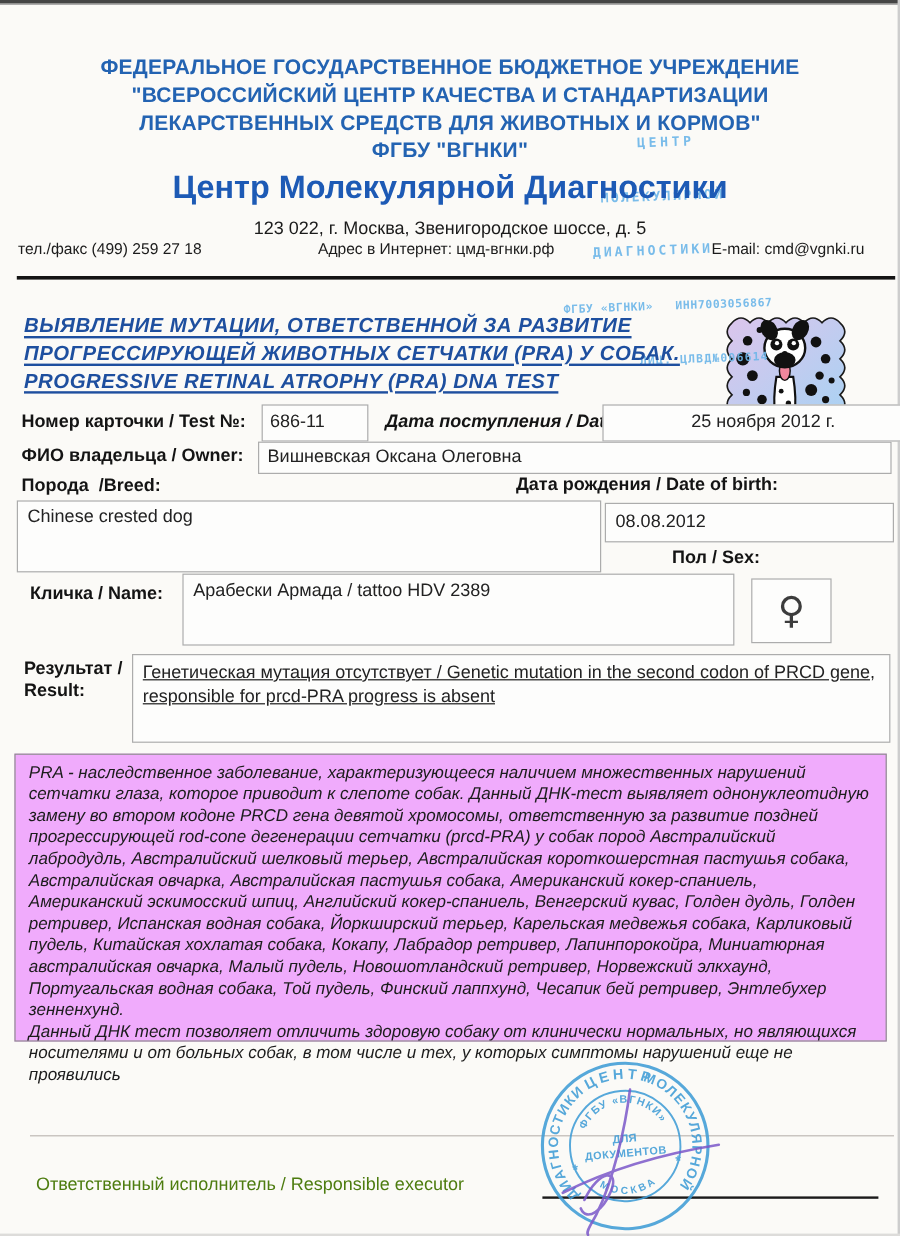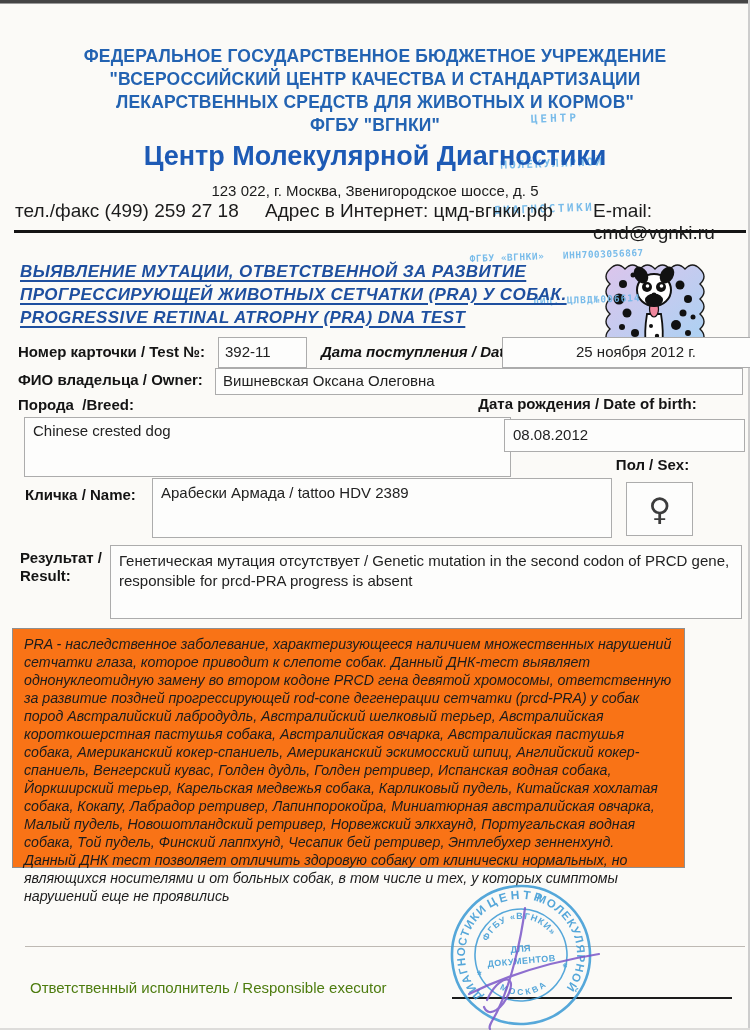--- a/index.html
+++ b/index.html
@@ -10,45 +10,45 @@
   .edge-top{left:0;top:0;width:750px;height:3px;background:#454545;}
   .edge-top2{left:0;top:3px;width:750px;height:1px;background:#9a9a9a;}
   .edge-right{right:0;top:0;width:2px;height:1030px;background:#cdcdcd;}
   .edge-bottom{left:0;bottom:0;width:750px;height:2px;background:#dddcda;}
   
   .org{left:0;top:45px;width:750px;text-align:center;z-index:2;}
   .org div{font-size:17.5px;font-weight:bold;line-height:23px;color:#2363b2;letter-spacing:.2px;}
   .center-name{left:0;top:141px;width:750px;text-align:center;font-size:27px;font-weight:bold;
                color:#1d5ab5;z-index:2;}
   .address{left:0;top:182px;width:750px;text-align:center;font-size:15px;color:#1b1b1b;z-index:2;}
-  .contact{top:200px;font-size:19px;color:#1b1b1b;z-index:2;}
+  .contact{top:200px;font-size:13px;color:#1b1b1b;z-index:2;}
   .rule{left:14px;top:230px;width:732px;height:3px;background:#141414;}
   
   .corner-stamp{left:468px;top:80px;width:230px;z-index:1;transform:rotate(-2deg);
                 color:#6fb7e9;font-family:"DejaVu Sans Mono",monospace;font-weight:bold;
                 line-height:15px;opacity:.92;white-space:pre;}
   .cs1{margin-left:66px;font-size:11px;letter-spacing:3px;}
   .cs2{margin-left:34px;font-size:11px;letter-spacing:2px;}
   .cs3{margin-left:26px;font-size:11px;letter-spacing:2.5px;}
   .cs4{font-size:9.5px;letter-spacing:.5px;margin-top:2px;}
   .cs5{margin-left:62px;font-size:9.5px;letter-spacing:1px;}
   
   .doc-title{left:20px;top:260px;width:580px;z-index:2;}
   .doc-title div{font-size:17px;font-weight:bold;font-style:italic;line-height:23px;color:#1e4f9f;letter-spacing:.4px;}
   .doc-title span{text-decoration:underline;text-decoration-thickness:1.5px;text-underline-offset:3px;}
   
   .lbl{font-size:15px;font-weight:bold;color:#141414;white-space:pre;}
   .val{font-size:15px;color:#222;}
   .box{border:1.5px solid #acacac;background:#fdfdfc;box-sizing:border-box;}
-  .tr{text-align:center;}
+  .tr{text-align:left;}
   .sex-sym{font-family:"DejaVu Sans",sans-serif;font-size:31px;color:#3c3c3c;font-weight:400;
            width:100%;text-align:center;line-height:52px;}
   
-  .info-box{left:12px;top:628px;width:673px;height:240px;border:1.5px solid #8f8f8f;
-            box-sizing:border-box;padding:6px 11px;background:#f97316;}
+  .info-box{left:12px;top:628px;width:727px;height:240px;border:1.5px solid #8f8f8f;
+            box-sizing:border-box;padding:6px 11px;background:#f0abfc;}
   .info-box div{font-style:italic;font-size:14.2px;line-height:18px;color:#1c1c1c;}
   .faint-line{left:25px;top:946px;width:720px;height:1px;background:#beb9b3;}
   .exec{left:30px;top:979px;font-size:15px;color:#4d7c0f;}
   .sig-line{left:452px;top:997px;width:280px;height:2px;background:#1b1b1b;}
   svg text{font-family:"Liberation Sans",sans-serif;}
 </style>
 </head>
 <body>
 
 <div class="page">
@@ -127,55 +127,55 @@
         <circle cx="64" cy="33" r="5" fill="#111"></circle>
       <circle cx="50.5" cy="32" r="1.8" fill="#fff"></circle>
         <circle cx="64.5" cy="32" r="1.8" fill="#fff"></circle>
       <ellipse cx="57" cy="46" rx="9" ry="6.5" fill="#111"></ellipse>
       <circle cx="57" cy="41" r="2.4" fill="#111"></circle>
     </g>
   </svg>
 
   <div class="abs lbl" style="left:18px;top:343px;">Номер карточки / Test №:</div>
   <div class="abs box" style="left:218px;top:337px;width:89px;height:31px;">
-    <div class="val" style="padding:5px 6px;">392-11</div>
+    <div class="val" style="padding:5px 6px;">686-11</div>
   </div>
   <div class="abs lbl" style="left:321px;top:343px;font-style:italic;">Дата поступления / Date:</div>
   <div class="abs box" style="left:502px;top:337px;width:268px;height:31px;text-align:center;">
     <div class="val" style="padding:5px 6px;">25 ноября 2012 г.</div>
   </div>
 
   <div class="abs lbl" style="left:18px;top:371px;">ФИО владельца / Owner:</div>
   <div class="abs box" style="left:215px;top:368px;width:528px;height:27px;">
     <div class="val" style="padding:3px 7px;">Вишневская Оксана Олеговна</div>
   </div>
 
   <div class="abs lbl" style="left:18px;top:396px;">Порода  /Breed:</div>
   <div class="abs lbl tr" style="left:430px;top:395px;width:315px;">Дата рождения / Date of birth:</div>
 
-  <div class="abs box" style="left:24px;top:417px;width:487px;height:60px;">
+  <div class="abs box" style="left:14px;top:417px;width:487px;height:60px;">
     <div class="val" style="padding:4px 8px;">Chinese crested dog</div>
   </div>
   <div class="abs box" style="left:504px;top:419px;width:241px;height:33px;">
     <div class="val" style="padding:6px 8px;">08.08.2012</div>
   </div>
 
   <div class="abs lbl tr" style="left:560px;top:456px;width:185px;">Пол / Sex:</div>
 
   <div class="abs lbl" style="left:25px;top:486px;">Кличка / Name:</div>
   <div class="abs box" style="left:152px;top:478px;width:460px;height:60px;">
     <div class="val" style="padding:5px 8px;">Арабески Армада / tattoo HDV 2389</div>
   </div>
   <div class="abs box" style="left:626px;top:482px;width:67px;height:54px;">
     <div class="sex-sym">♀</div>
   </div>
 
   <div class="abs lbl" style="left:20px;top:549px;">Результат /</div>
   <div class="abs lbl" style="left:20px;top:567px;">Result:</div>
-  <div class="abs box" style="left:110px;top:545px;width:632px;height:74px;">
+  <div class="abs box" style="left:110px;top:545px;width:632px;height:74px;text-decoration:underline;">
     <div class="val" style="padding:5px 8px;line-height:20px;">Генетическая мутация отсутствует / Genetic mutation in the second codon of PRCD gene, responsible for prcd-PRA progress is absent</div>
   </div>
 
   <div class="abs info-box">
     <div>PRA - наследственное заболевание, характеризующееся наличием множественных нарушений сетчатки глаза, которое приводит к слепоте собак. Данный ДНК-тест выявляет однонуклеотидную замену во втором  кодоне PRCD гена девятой хромосомы, ответственную за развитие поздней прогрессирующей rod-cone дегенерации сетчатки (prcd-PRA)  у собак пород Австралийский лабродудль, Австралийский шелковый терьер, Австралийская короткошерстная пастушья собака, Австралийская овчарка, Австралийская пастушья собака, Американский кокер-спаниель, Американский эскимосский шпиц, Английский кокер-спаниель, Венгерский кувас, Голден дудль, Голден ретривер, Испанская водная собака, Йоркширский  терьер, Карельская медвежья собака, Карликовый пудель, Китайская хохлатая собака, Кокапу, Лабрадор ретривер, Лапинпорокойра, Миниатюрная австралийская овчарка, Малый пудель, Новошотландский ретривер, Норвежский элкхаунд, Португальская водная собака, Той пудель, Финский лаппхунд, Чесапик бей ретривер, Энтлебухер зенненхунд.</div>
     <div>Данный ДНК тест позволяет отличить здоровую собаку от клинически нормальных, но являющихся носителями и от больных  собак, в том числе и тех, у которых симптомы нарушений еще не проявились</div>
   </div>
 
   <div class="abs faint-line"></div>
 

